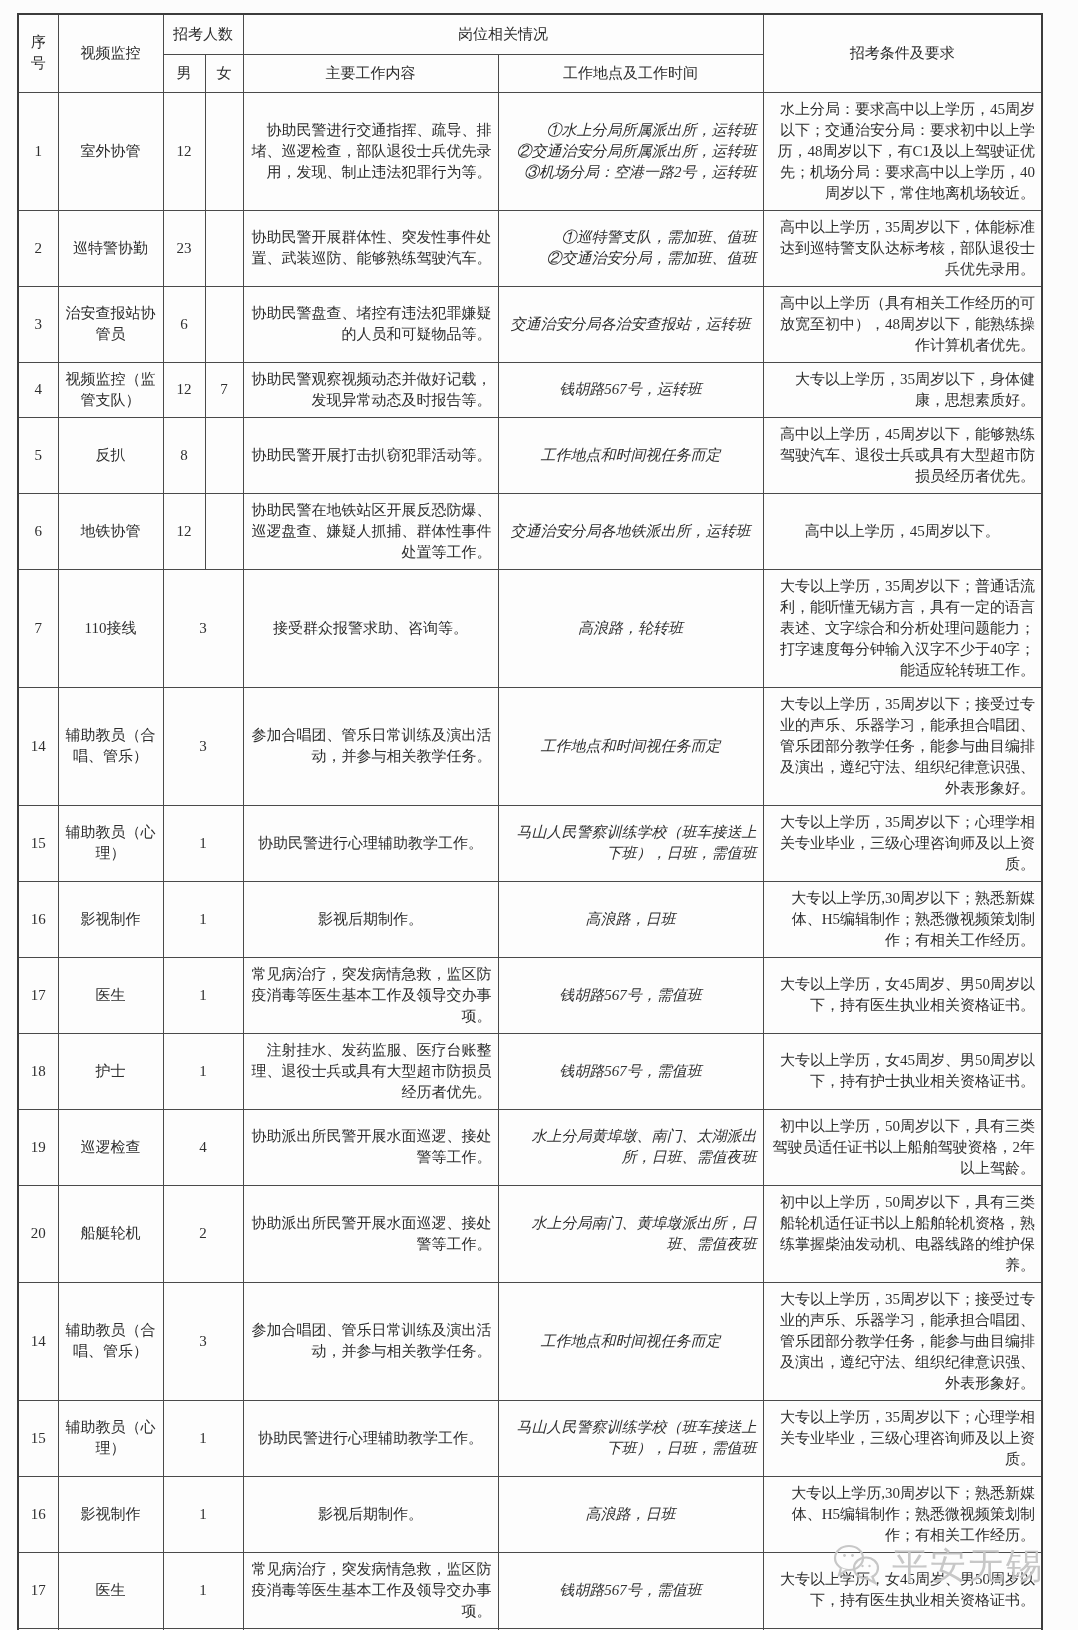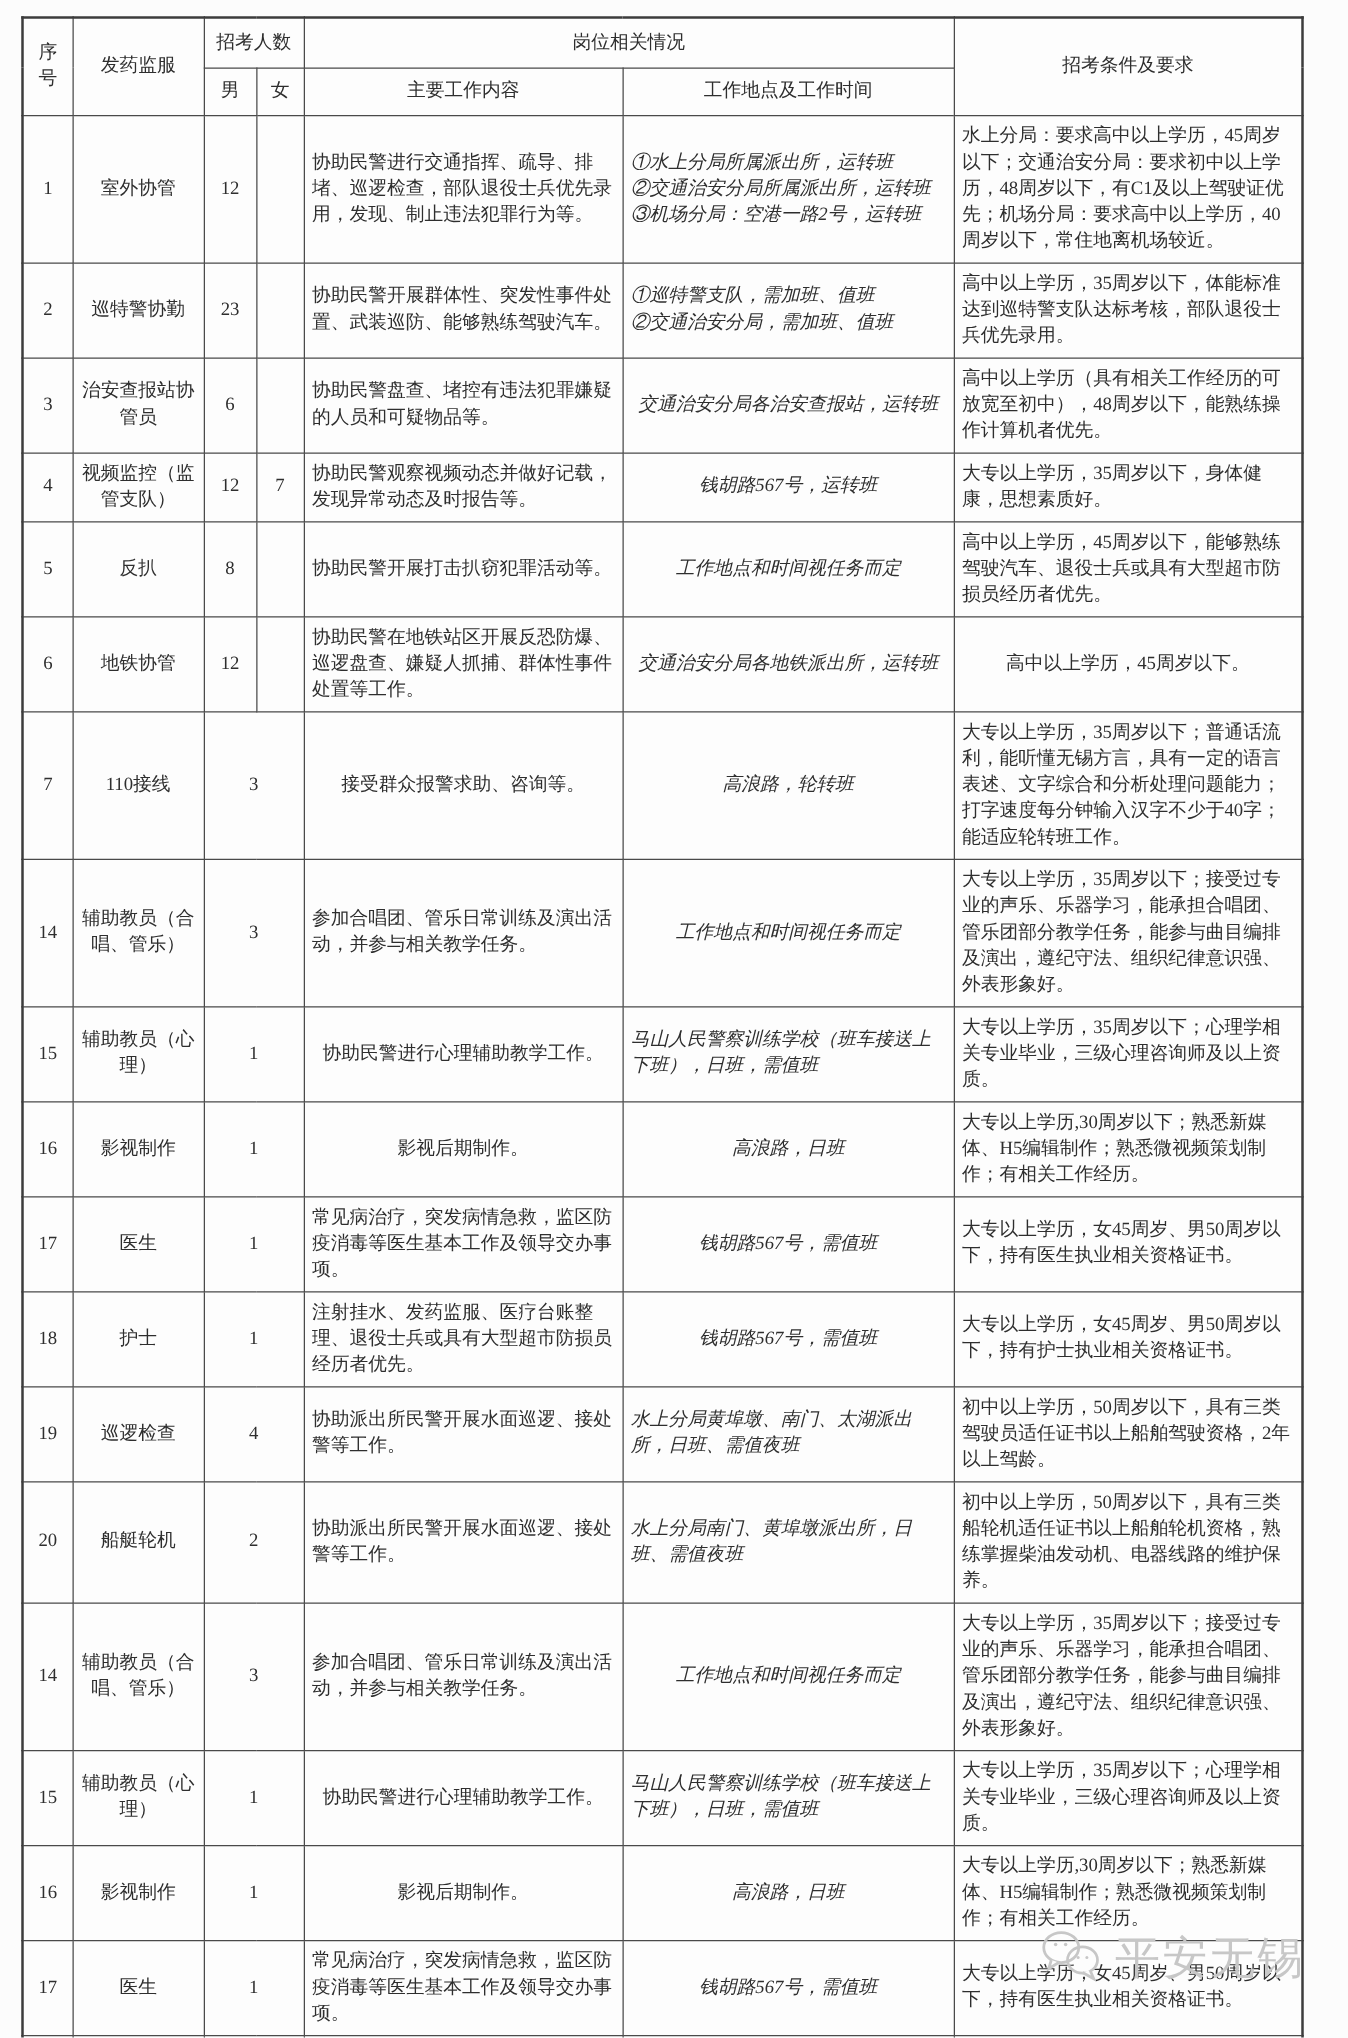--- a/index.html
+++ b/index.html
@@ -18,21 +18,21 @@
   #recruit th, #recruit td {
     border:1px solid #4a4a4a;
     font-size:15px; line-height:1.4; font-weight:normal;
     padding:6px 6px; vertical-align:middle;
     overflow-wrap:break-word;
   }
   #recruit thead th { text-align:center; }
   #recruit thead tr.h1 { height:40px; }
   #recruit thead tr.h2 { height:38px; }
   .c-center { text-align:center; }
-  .c-left   { text-align:left; }
+  .c-left   { text-align:right; }
   .pre      { white-space:pre-line;font-style:italic; }
   tr.section-start td { border-top:2px solid #3c3c3c; }
   .watermark {
     position:absolute; right:34px; top:1542px;
     display:flex; gap:8px;
     color:#c7c7c7;
     font-family:"DejaVu Sans","Liberation Sans",sans-serif;
     font-size:36px; letter-spacing:2px;
   }
   .watermark svg { display:block; }
@@ -46,21 +46,21 @@
     <col style="width:105px">
     <col style="width:42px">
     <col style="width:38px">
     <col style="width:255px">
     <col style="width:265px">
     <col style="width:279px">
   </colgroup>
   <thead>
     <tr class="h1">
       <th rowspan="2">序号</th>
-      <th rowspan="2">发药监服</th>
+      <th rowspan="2">视频监控</th>
       <th colspan="2">招考人数</th>
       <th colspan="2">岗位相关情况</th>
       <th rowspan="2">招考条件及要求</th>
     </tr>
     <tr class="h2">
       <th>男</th>
       <th>女</th>
       <th>主要工作内容</th>
       <th>工作地点及工作时间</th>
     </tr>

